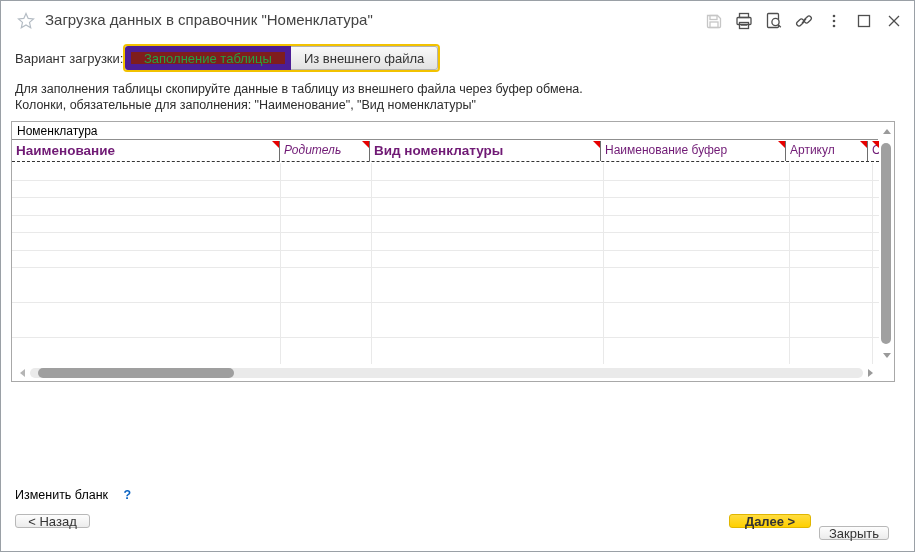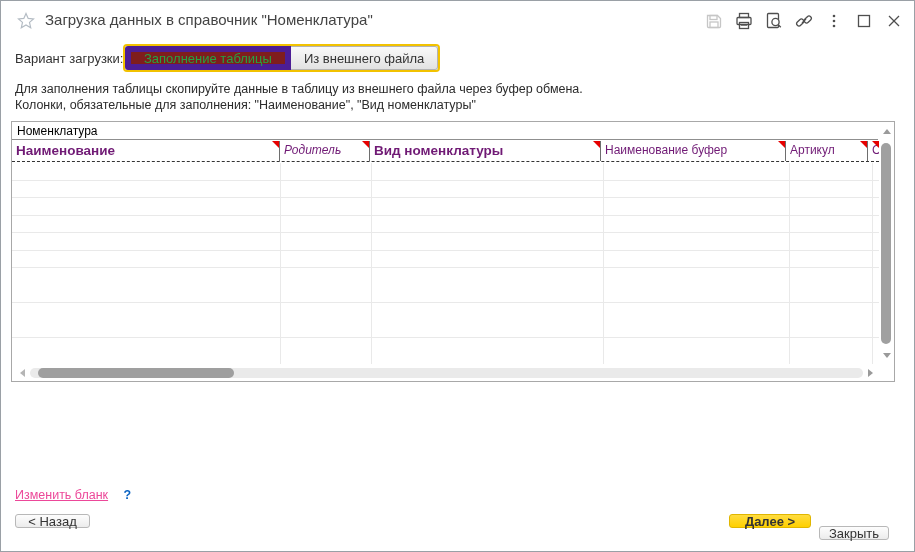--- a/index.html
+++ b/index.html
@@ -47,21 +47,21 @@
 
   
   .hscroll { position: absolute; left: 0; right: 15px; bottom: 0; height: 17px; background: #fff; display: flex; align-items: center; }
   .hscroll .arrow-left { width: 0; height: 0; margin-left: 8px; border-top: 4px solid transparent; border-bottom: 4px solid transparent; border-right: 5px solid #b5b5b5; flex: none; }
   .hscroll .arrow-right { width: 0; height: 0; margin-right: 6px; border-top: 4px solid transparent; border-bottom: 4px solid transparent; border-left: 5px solid #9a9a9a; flex: none; }
   .hscroll .track { flex: 1; height: 10px; margin: 0 5px; background: #eaeaea; border-radius: 5px; position: relative; }
   .hscroll .thumb { position: absolute; left: 8px; top: 0; width: 196px; height: 10px; background: #9f9f9f; border-radius: 5px; }
 
   
   .link-row { position: absolute; left: 14px; top: 487px; font-size: 12.5px; }
-  .edit-link { color: #ec4899; text-decoration: underline; cursor: pointer; }
+  .edit-link { color: #000000; cursor: pointer; }
   .help-link { color: #0a63c2; font-weight: bold; margin-left: 12px; cursor: pointer; text-decoration: none; }
 
   .btn { position: absolute; top: 513px; height: 14px; font-size: 13px; color: #333; border-radius: 3px; display: flex; align-items: center; justify-content: center; cursor: pointer; font-family: "Liberation Sans", sans-serif; }
   .btn.plain { background: linear-gradient(#fdfdfd, #ececec); border: 1px solid #b8b8b8; }
   .btn-back { left: 14px; width: 75px; }
   .btn-next { left: 728px; width: 82px; background: linear-gradient(#ffdc40, #ffd000); border: 1px solid #e0b600; font-weight: bold; }
   .btn-close { left: 818px; width: 70px; margin-top: 12px; }
 </style>
 </head>
 <body>

